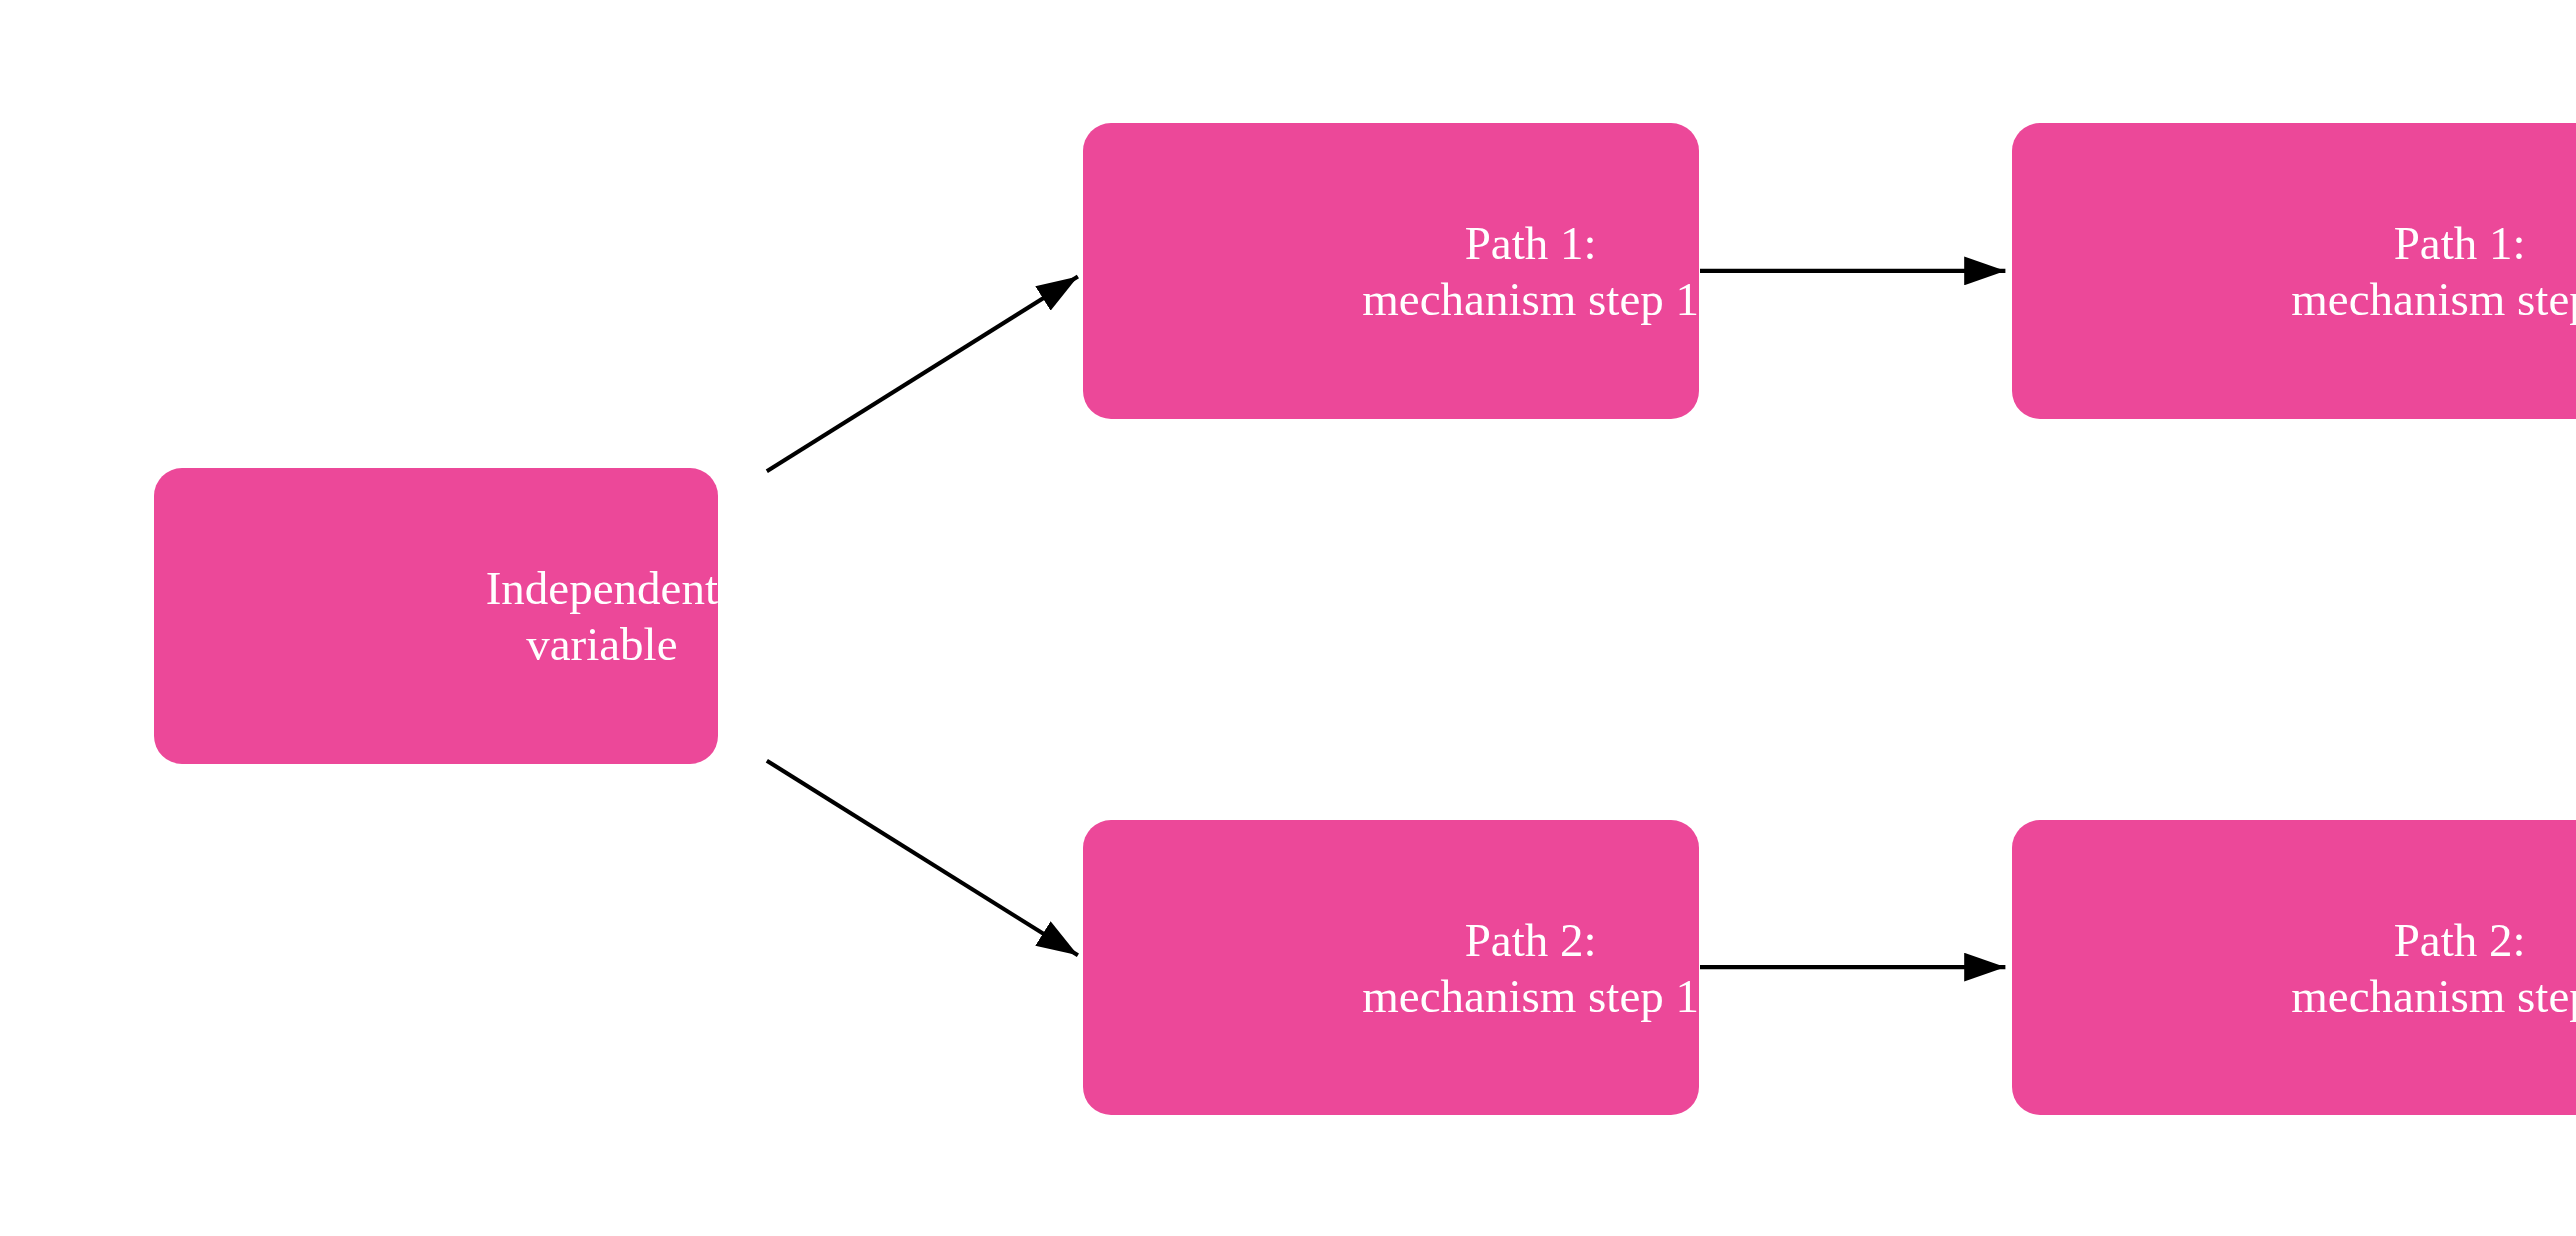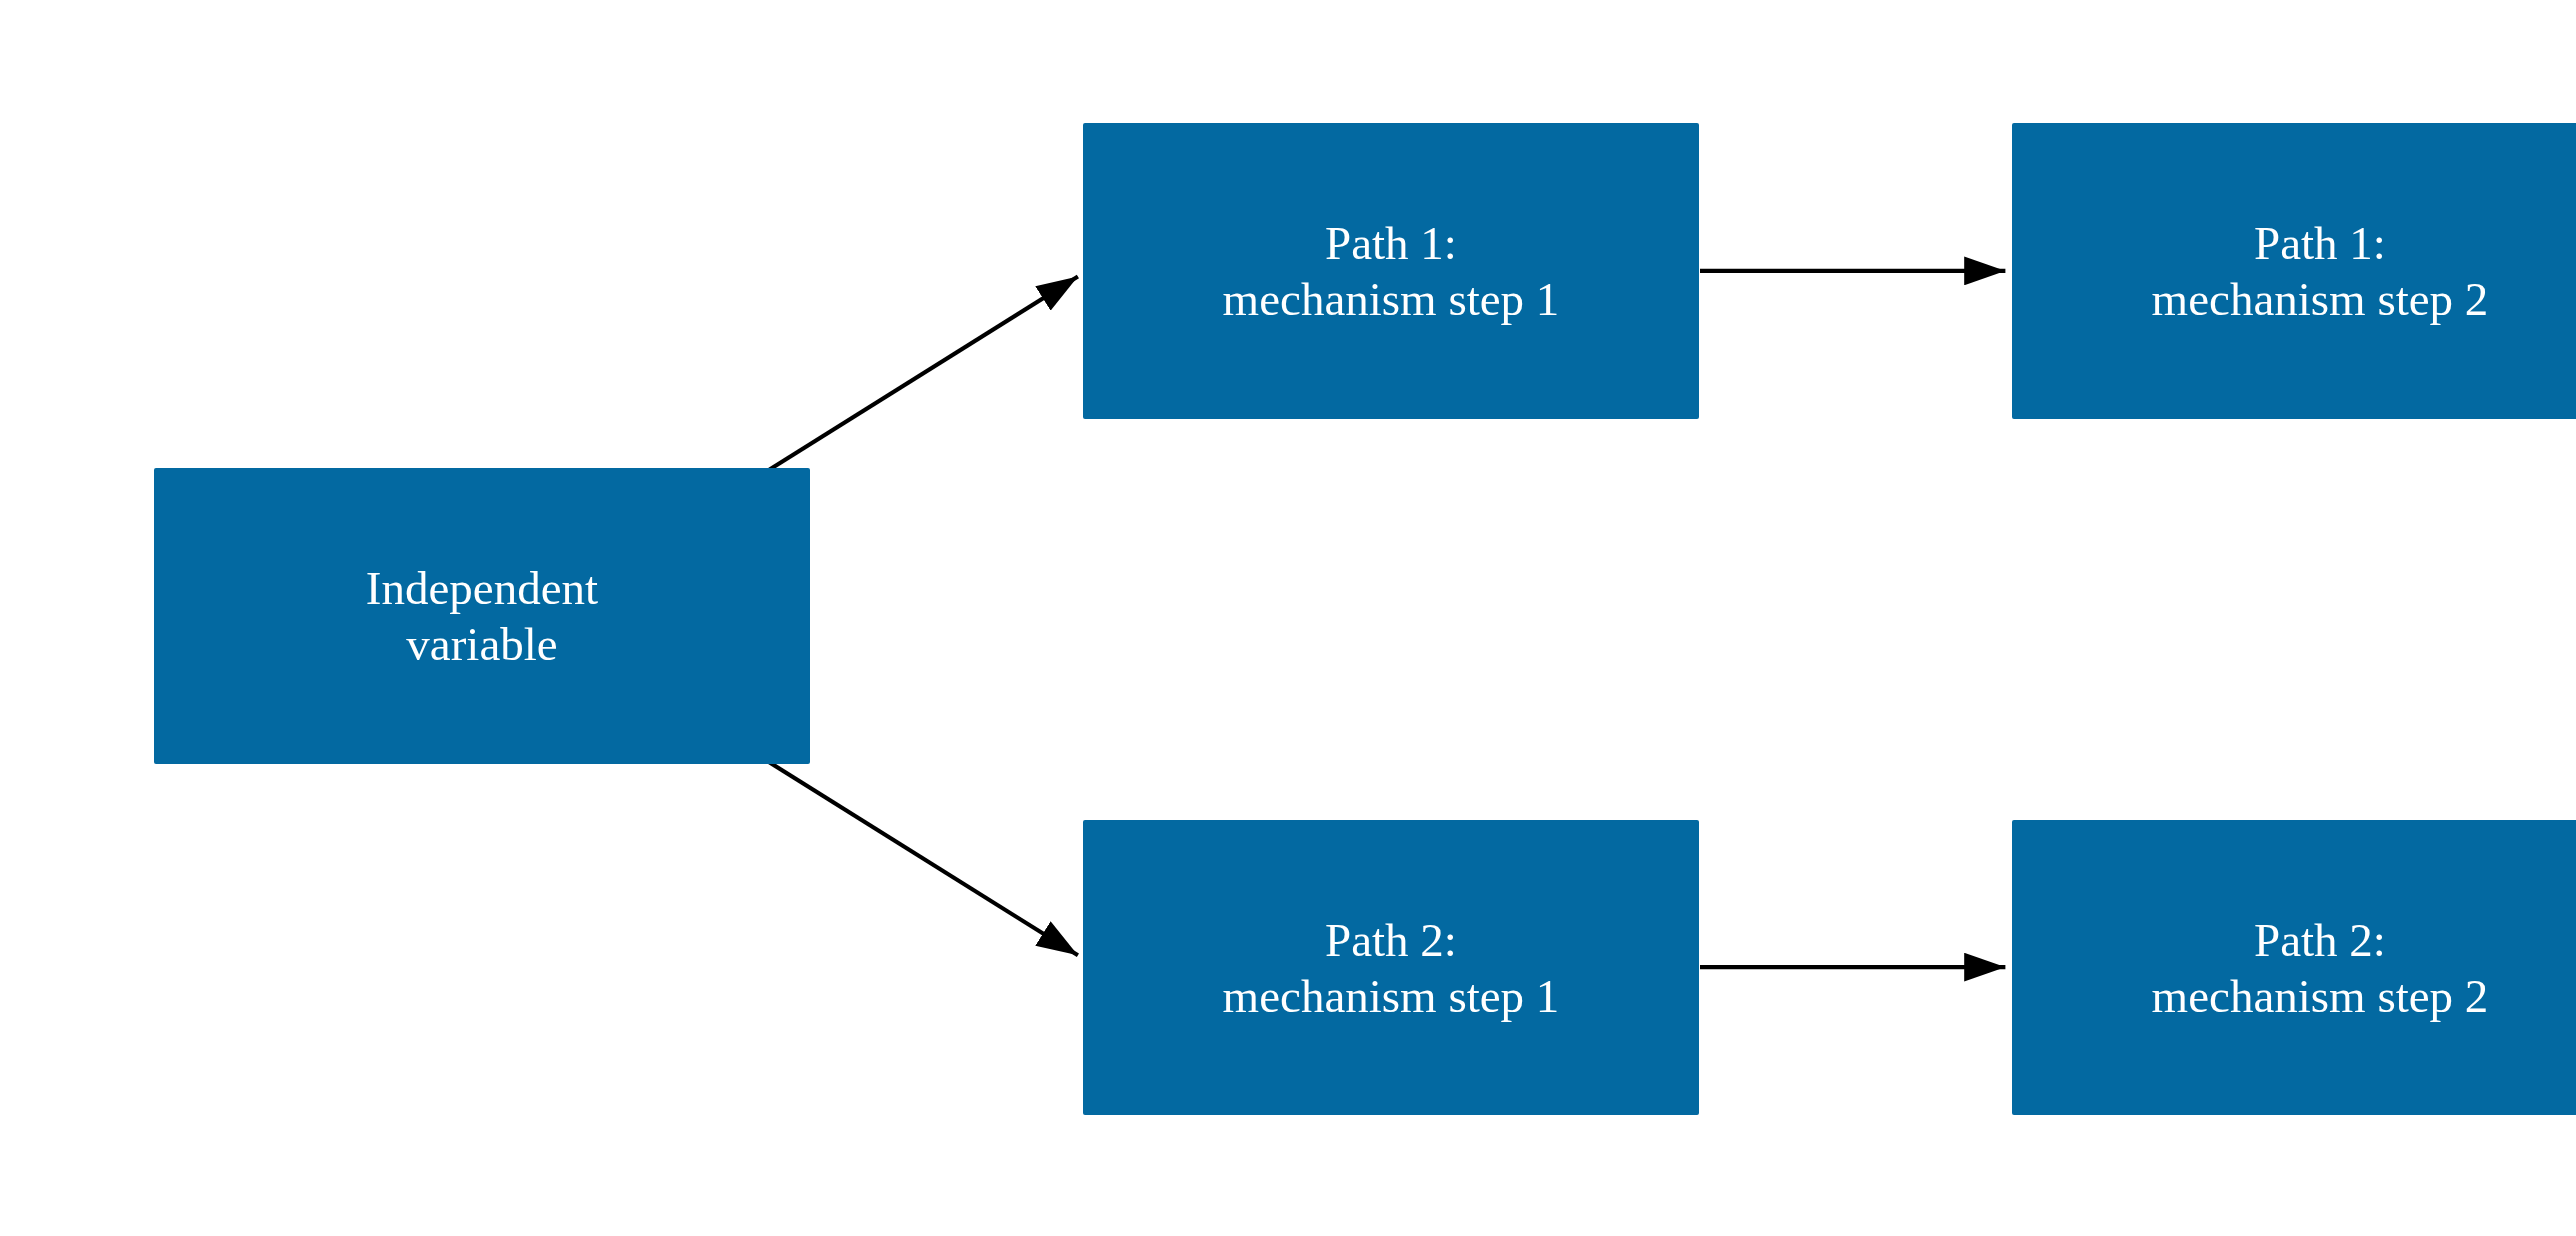--- a/index.html
+++ b/index.html
@@ -21,35 +21,35 @@
     width: 3709px;
     height: 1236px;
   }
   .edge {
     stroke: #000000;
     stroke-width: 8;
     fill: none;
   }
   .node {
     position: absolute;
-    background: #0369a1;
-    border-radius: 2px;
+    background: #ec4899;
+    border-radius: 28px;
     display: flex;
     align-items: center;
-    justify-content: center;
+    justify-content: flex-end;
     box-sizing: border-box;
   }
   .node-label {
     color: #ffffff;
     font-size: 47px;
     line-height: 56px;
     text-align: center;
     white-space: pre-line;
   }
-  #node-independent { left: 154px;  top: 468px;  width: 656px; height: 296px; }
+  #node-independent { left: 154px;  top: 468px;  width: 564px; height: 296px; }
   #node-p1s1        { left: 1083px; top: 123px;  width: 616px; height: 296px; }
   #node-p1s2        { left: 2012px; top: 123px;  width: 616px; height: 296px; }
   #node-p2s1        { left: 1083px; top: 820px; width: 616px; height: 295px; }
   #node-p2s2        { left: 2012px; top: 820px; width: 616px; height: 295px; }
 </style>
 </head>
 <body>
 
 <div id="canvas">
 

